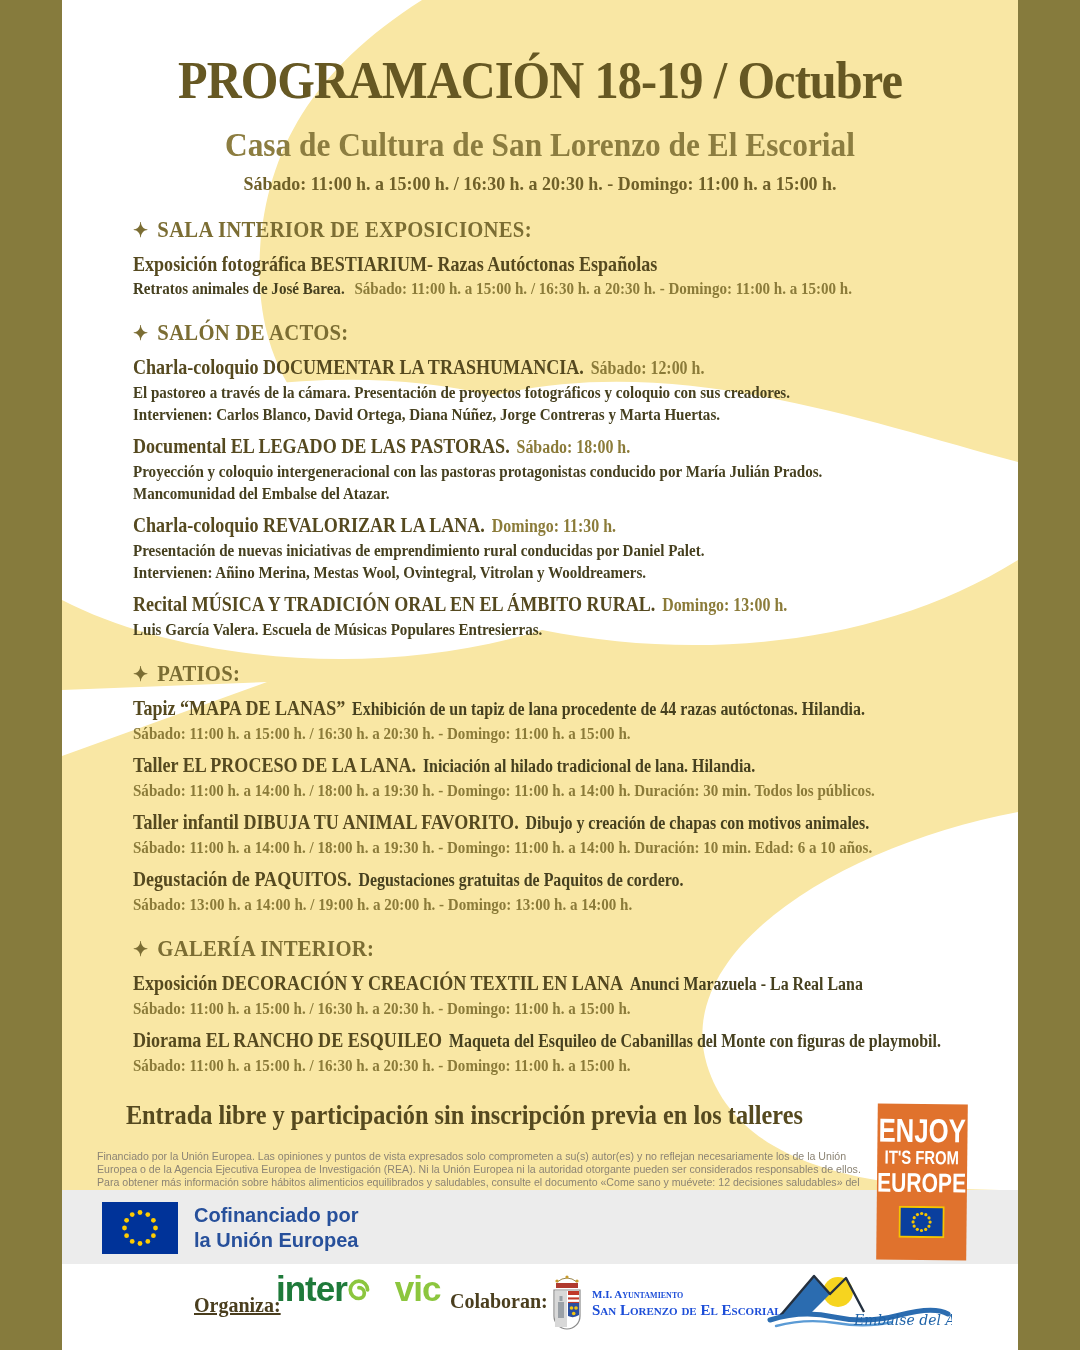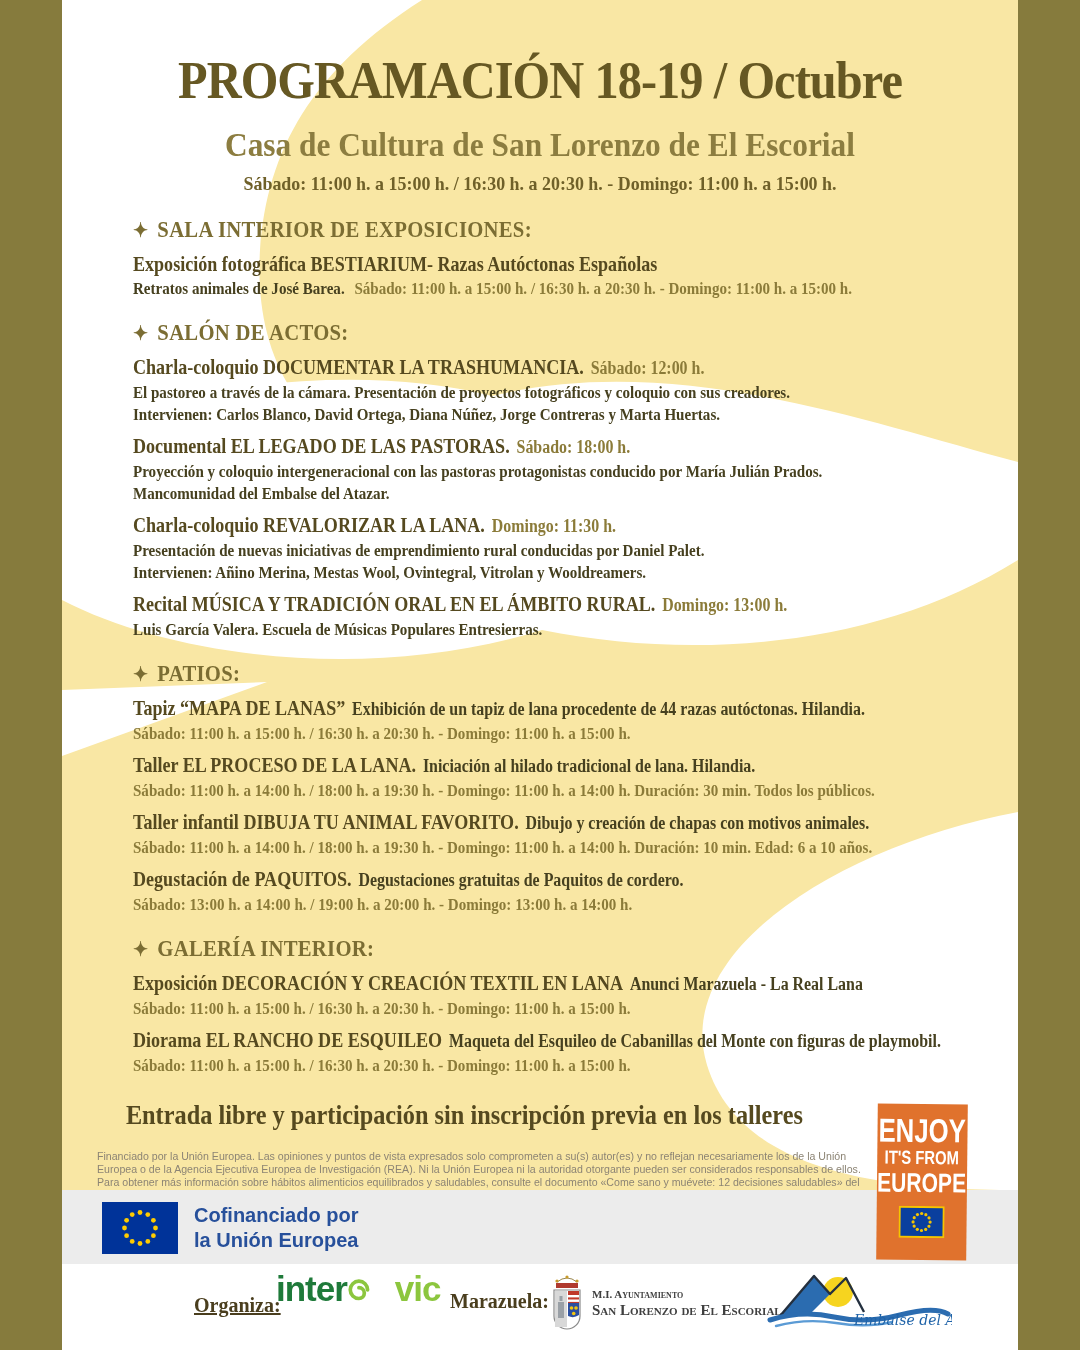--- a/index.html
+++ b/index.html
@@ -59,21 +59,21 @@
   .credits{position:absolute;left:62px;top:1264px;width:956px;height:86px;background:#ffffff;z-index:2;}
   .credit-label{position:absolute;font-size:20px;font-weight:bold;color:#4A3E1E;white-space:nowrap;}
   .organiza{left:132px;top:30px;text-decoration:underline;}
   .colaboran{left:388px;top:26px;}
   .interovic{position:absolute;left:214px;top:5px;font-family:"Liberation Sans", sans-serif;
          font-weight:bold;font-size:35px;letter-spacing:-1px;white-space:nowrap;display:flex;align-items:center;}
   .iv-dark{color:#1F7A3A;}
   .iv-light{color:#8CC63E;margin-left:23px;}
   .iv-spiral{margin:6px -1px 0 0;}
   .ayto{position:absolute;left:488px;top:8px;display:flex;align-items:center;}
-  .ayto-text{margin-left:8px;color:#404040;font-variant:small-caps;}
+  .ayto-text{margin-left:8px;color:#1d4ed8;font-variant:small-caps;}
   .ayto-l1{font-size:11px;line-height:13px;font-weight:bold;}
   .ayto-l2{font-size:15px;line-height:18px;font-weight:bold;}
   .atazar{position:absolute;left:700px;top:4px;}
 </style>
 </head>
 <body>
 
 <div class="poster">
 
   <div class="band band-left"></div>
@@ -213,21 +213,21 @@
     <div class="credit-label organiza">Organiza:</div>
 
     <div class="interovic">
       <span class="iv-dark">inter</span>
       <svg class="iv-spiral" width="26" height="26" viewBox="0 0 24 24">
         <path d="M19 10 A8 8 0 1 0 11 18 A5 5 0 1 0 11 8" fill="none" stroke="#8CC63E" stroke-width="3.4" stroke-linecap="round"></path>
       </svg>
       <span class="iv-light">vic</span>
     </div>
 
-    <div class="credit-label colaboran">Marazuela:</div>
+    <div class="credit-label colaboran">Colaboran:</div>
 
     <div class="ayto">
       <svg width="34" height="62" viewBox="0 0 34 62">
         <g stroke="#9A8750" stroke-width="1" fill="none">
           <path d="M7,10 Q17,2 27,10"></path>
         </g>
         <circle cx="7" cy="9" r="1.6" fill="#C89B2A"></circle>
         <circle cx="17" cy="5" r="1.6" fill="#C89B2A"></circle>
         <circle cx="27" cy="9" r="1.6" fill="#C89B2A"></circle>
         <rect x="6" y="11" width="22" height="5" fill="#B03A2E"></rect>

